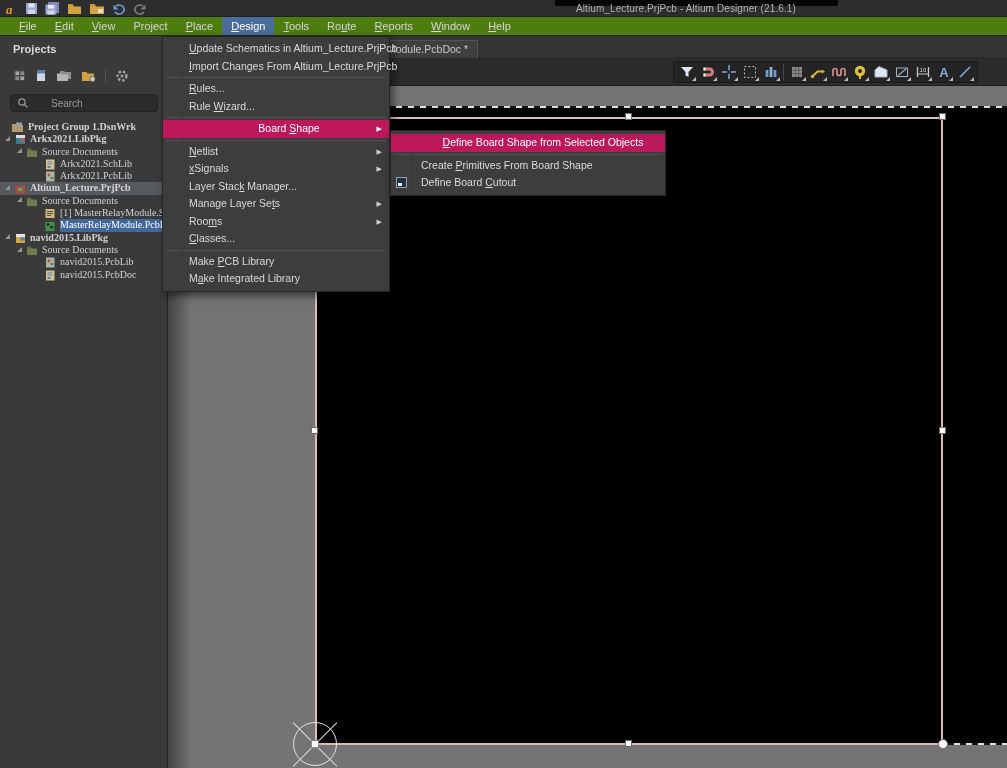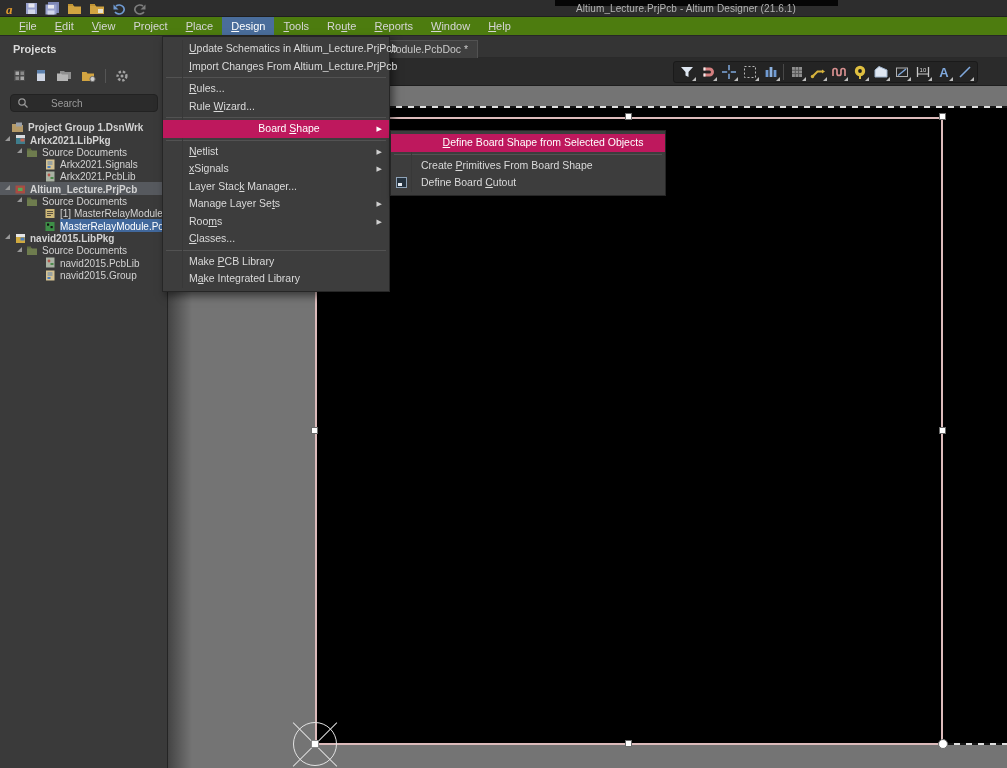--- a/index.html
+++ b/index.html
@@ -24,21 +24,21 @@
   .panel-title { padding:7px 0 0 13px; font-size:11px; font-weight:bold; color:#d9d9d9; }
   .panel-toolbar { display:flex; align-items:center; gap:9px; padding:11px 0 0 13px; height:30px; }
   .ptb-sep { width:1px; height:14px; background:#555; }
   .search-box { margin:9px 9px 0 10px; height:18px; background:#2b2b2b; border:1px solid #222222; border-radius:4px; display:flex; align-items:center; padding:0 6px; gap:22px; }
   .search-text { font-size:10px; color:#9b9b9b; }
 
   .tree { margin-top:9px; }
   .tree-row { height:12.3px; display:flex; align-items:center; font-size:10px; color:#d2d2d2; white-space:nowrap; overflow:hidden; }
   .tree-row.b .tlabel { font-weight:bold; }
   .tree-row.hl { background:#56595e; }
-  .row-body { display:flex; align-items:flex-end; flex:1; height:100%; min-width:0; }
+  .row-body { display:flex; align-items:flex-start; flex:1; height:100%; min-width:0;font-family:Liberation Serif, serif; }
   .tree-row.sel .row-body { background:#41689c; color:#fff; }
   .twisty { width:0; height:0; border-bottom:5px solid #989898; border-left:5px solid transparent; margin:0 4px 2px 0; flex:none; }
   .ticon { margin-right:4px; flex:none; display:flex; }
   .lvl0 { padding-left:11px; } .lvl1 { padding-left:5px; } .lvl2 { padding-left:17px; } .lvl3 { padding-left:44px; }
 
   
   .tabbar { position:absolute; left:168px; top:36px; width:839px; height:22px; background:#343434; border-bottom:1px solid #2a2a2a; }
   .doc-tab { position:absolute; left:150px; top:4px; height:18px; background:#3f3f3f; border:1px solid #525252; border-bottom:none; color:#c9c9c9; font-size:10.5px; line-height:17px; padding:0 9px; }
   .pcb-toolbar { position:absolute; left:168px; top:58px; width:839px; height:28px; background:#2b2b2b; border-bottom:1px solid #1e1e1e; }
   .tool-group { position:absolute; right:29px; top:3px; height:22px; background:#242424; border:1px solid #1a1a1a; border-radius:3px; display:flex; align-items:center; padding:0 2px; }
@@ -302,21 +302,21 @@
       </div>
     <div class="tree-row lvl3">
         <span class="ticon">
           <svg width="12" height="12">
             <rect x="2" y="1.5" width="8.5" height="10" fill="#d6c392"></rect>
             <path d="M3.5 4h5M3.5 6h5" stroke="#5d81ad"></path>
             <rect x="3.5" y="8" width="3" height="2" fill="#4a7dbb"></rect>
           </svg>
         </span>
         <span class="row-body">
-          <span class="tlabel">Arkx2021.Signals</span>
+          <span class="tlabel">Arkx2021.SchLib</span>
         </span>
       </div>
     <div class="tree-row lvl3">
         <span class="ticon">
           <svg width="12" height="12">
             <rect x="2" y="1.5" width="8.5" height="10" fill="#aab3a4"></rect>
             <circle cx="5" cy="5" r="1.4" fill="#b5574a"></circle>
             <rect x="6.5" y="7" width="3" height="2" fill="#4c8a4c"></rect>
           </svg>
         </span>
@@ -410,21 +410,21 @@
       </div>
     <div class="tree-row lvl3">
         <span class="ticon">
           <svg width="12" height="12">
             <rect x="2" y="1.5" width="8.5" height="10" fill="#d6c392"></rect>
             <path d="M3.5 4h5M3.5 6h5" stroke="#5d81ad"></path>
             <rect x="3.5" y="8" width="3" height="2" fill="#4a7dbb"></rect>
           </svg>
         </span>
         <span class="row-body">
-          <span class="tlabel">navid2015.Group</span>
+          <span class="tlabel">navid2015.PcbDoc</span>
         </span>
       </div>
   </div>
 </div>
 
 <div class="canvas">
   <div class="canvas-shade"></div>
   <div class="sheet-black"></div>
   <div class="dash-line dash-top"></div>
   <div class="dash-line dash-bottom"></div>

